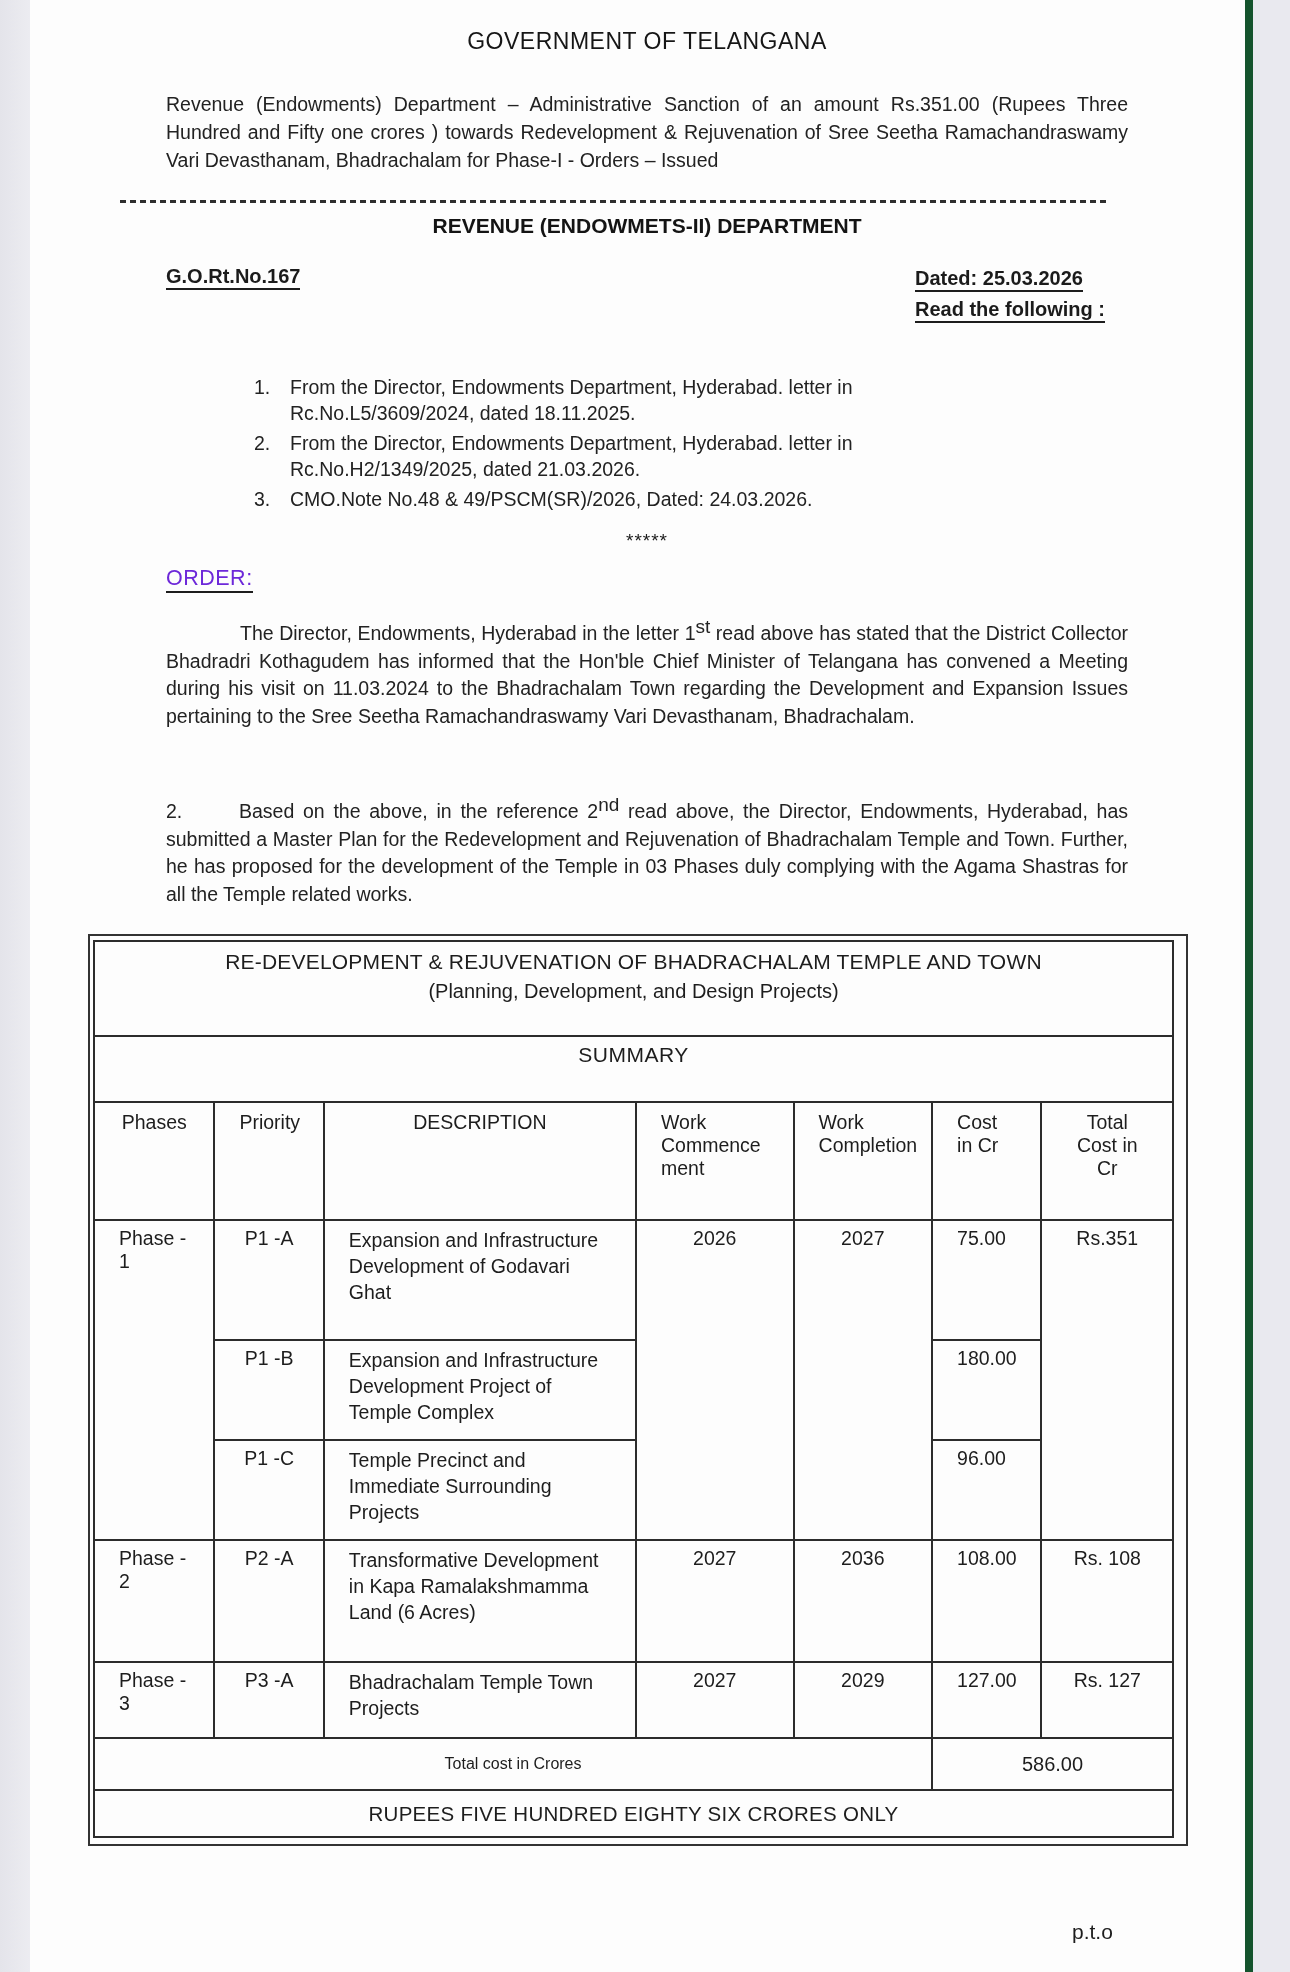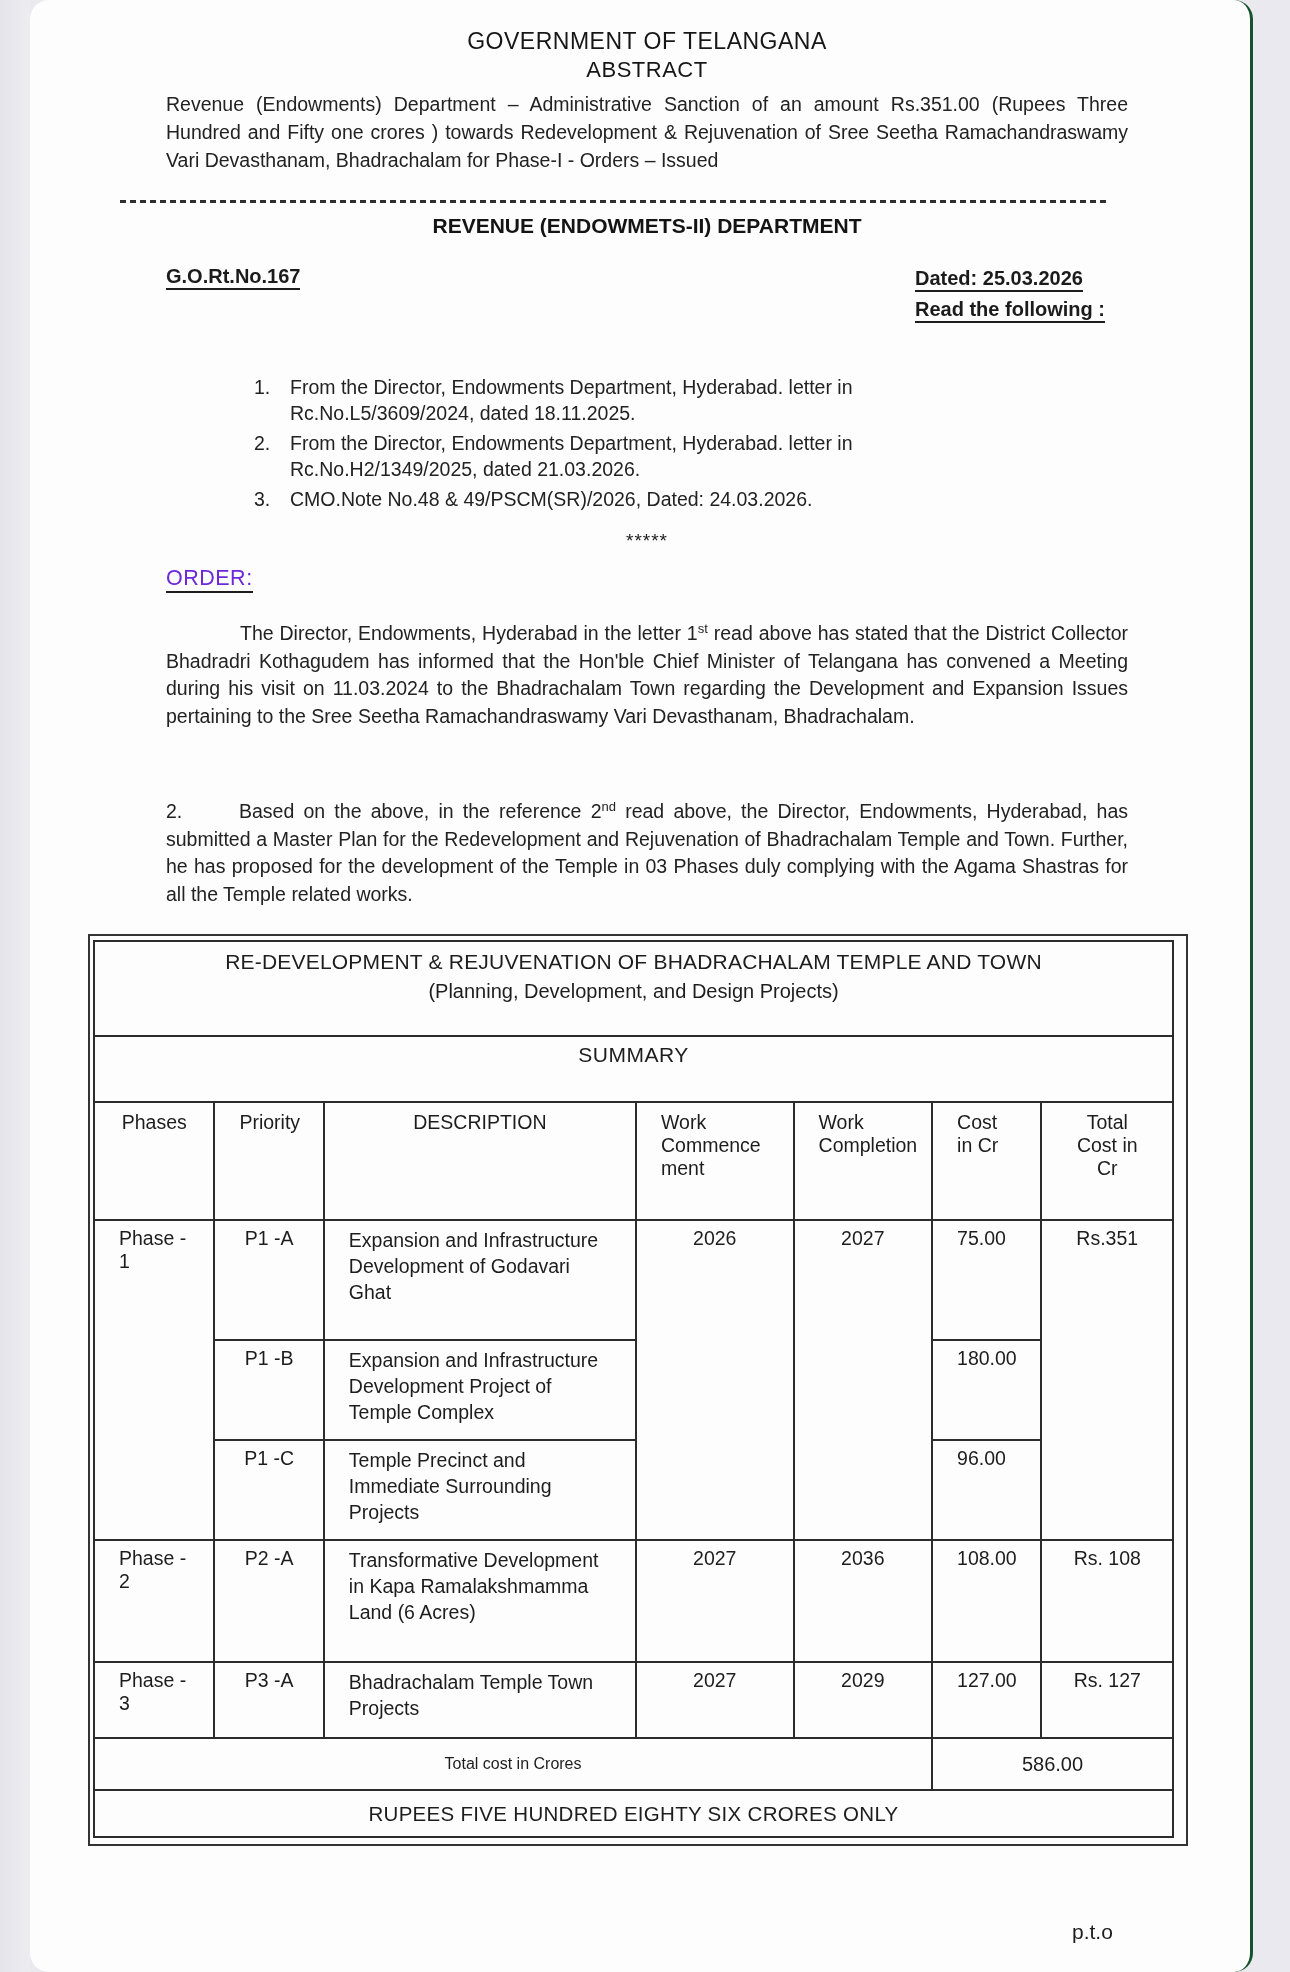--- a/index.html
+++ b/index.html
@@ -16,23 +16,22 @@
     position: absolute; left: 0; top: 0; width: 30px; height: 1972px;
     background: linear-gradient(90deg, #e4e4ea, #ececf1);
   }
   .gutter-right {
     position: absolute; left: 1253px; top: 0; width: 37px; height: 1972px;
     background: #e9e9ef;
   }
   .page {
     position: absolute; left: 30px; top: 0; width: 1223px; height: 1972px;
     background: #fdfdfd;
-    border-right: 3px solid #14532d;
+    border-right: 8px solid #14532d;
     box-sizing: border-box;
-    border-radius: 19px;
   }
 
   
   .doc-title {
     position: absolute; left: 136px; top: 28px; width: 962px;
     text-align: center; font-size: 23px; letter-spacing: 0.5px; color: #161616;
   }
   .doc-subtitle {
     position: absolute; left: 136px; top: 57px; width: 962px;
     text-align: center; font-size: 22px; letter-spacing: 0.5px; color: #161616;
@@ -72,21 +71,21 @@
   .order-heading {
     position: absolute; left: 136px; top: 566px;
     font-size: 21.5px; letter-spacing: 0.5px; color: #6d28d9;
   }
 
   .para { position: absolute; left: 136px; width: 962px; margin: 0;
     font-size: 19.5px; line-height: 27.5px; text-align: justify; color: #222; }
   .para1 { top: 620px; text-indent: 74px; }
   .para2 { top: 798px; }
   .para-num { display: inline-block; width: 73px; text-indent: 0; }
-  sup { font-size: 13px; line-height: 0; margin-top: 48px; }
+  sup { font-size: 19px; line-height: 0; margin-top: 48px; }
 
   
   .table-wrap {
     position: absolute; left: 58px; top: 934px; width: 1100px;
     border: 2.5px solid #333; box-sizing: border-box;
     padding: 4px 12px 6px 3px;
     background: #fdfdfd;
   }
   table.summary-table {
     border-collapse: collapse; table-layout: fixed; width: 100%;
@@ -129,21 +128,20 @@
 </style>
 </head>
 <body>
 
 <div class="canvas">
   <div class="gutter-left"></div>
 
   <div class="page">
 
     <div class="doc-title">GOVERNMENT OF TELANGANA</div>
-    <div class="doc-subtitle">ABSTRACT</div>
 
     <p class="abstract">Revenue (Endowments) Department – Administrative Sanction of an amount Rs.351.00 (Rupees Three Hundred and Fifty one crores ) towards Redevelopment &amp; Rejuvenation of Sree Seetha Ramachandraswamy Vari Devasthanam, Bhadrachalam for Phase-I - Orders – Issued</p>
 
     <div class="dashed-line"></div>
 
     <div class="dept-heading">REVENUE (ENDOWMETS-II) DEPARTMENT</div>
 
     <div class="go-number">
       <span class="u">G.O.Rt.No.167</span>
     </div>

